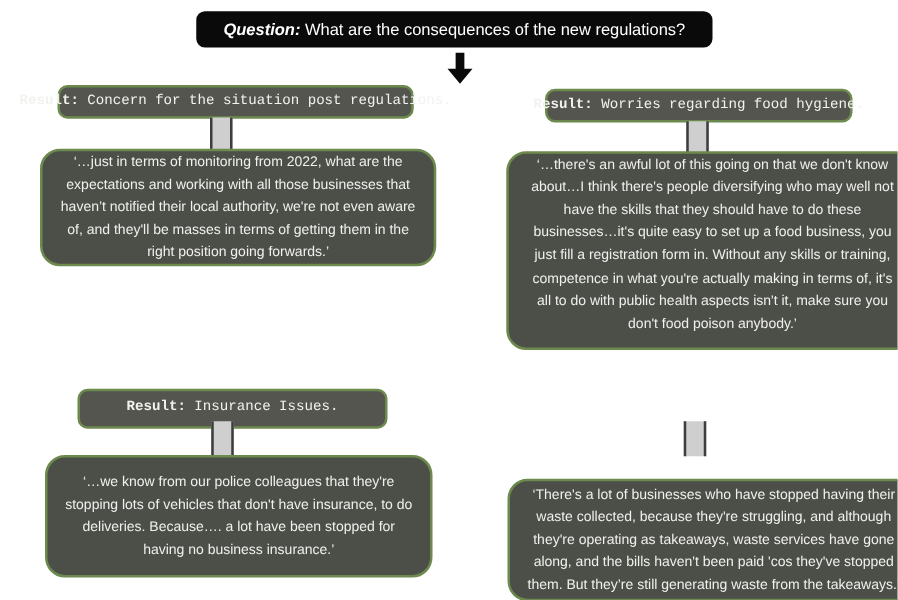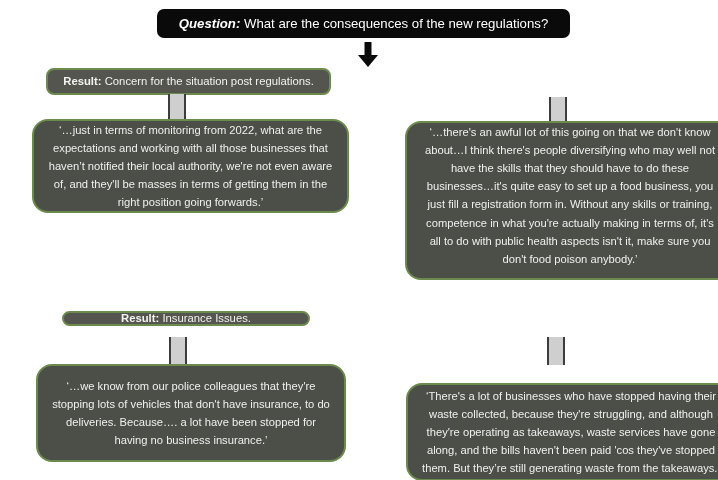--- a/index.html
+++ b/index.html
@@ -68,20 +68,21 @@
     align-items: center;
     justify-content: center;
     padding: 0 12px;
   }
   .result-text {
     color: #f2f2f0;
     font-size: 11.3px;
     line-height: 1.2;
     white-space: nowrap;
     text-align: left;
+    font-family: Liberation Mono, monospace;
   }
   .result-text .lbl {
     font-weight: bold;
   }
 
   
   .stem {
     position: absolute;
     background: #cfcfcf;
     border-left: 2px solid #3d3d3d;
@@ -110,21 +111,21 @@
 
   
   #res-1 { left: 22px;  top: 68px;  width: 285px; height: 27px; }
   #stem-1{ left: 144px; top: 94px;  width: 18px;  height: 26px; }
   #quote-1{left: 8px;   top: 119px; width: 317px; height: 94px; }
 
   #res-2 { left: 412px; top: 71px;  width: 246px; height: 27px; }
   #stem-2{ left: 525px; top: 97px;  width: 18px;  height: 25px; }
   #quote-2{left: 381px; top: 121px; width: 330px; height: 159px; align-items: flex-end; }
 
-  #res-3 { left: 38px;  top: 311px; width: 248px; height: 15px; }
+  #res-3 { left: 38px;  top: 311px; width: 248px; height: 32px; }
   #stem-3{ left: 145px; top: 337px; width: 18px;  height: 28px; }
   #quote-3{left: 12px;  top: 364px; width: 310px; height: 98px; border-radius: 16px; }
 
   #res-4 { left: 415px; top: 311px; width: 247px; height: 27px; }
   #stem-4{ left: 523px; top: 337px; width: 18px;  height: 28px; }
   #quote-4{left: 382px; top: 383px; width: 330px; height: 98px; }
 </style>
 </head>
 <body>
 
@@ -141,20 +142,23 @@
   </div>
 
   <div class="result-box" id="res-1">
     <div class="result-text"><span class="lbl">Result:</span><span> Concern for the situation post regulations.</span></div>
   </div>
   <div class="stem" id="stem-1"></div>
   <div class="quote-box" id="quote-1">
     <div class="quote-text">‘…just in terms of monitoring from 2022, what are the expectations and working with all those businesses that haven’t notified their local authority, we're not even aware of, and they'll be masses in terms of getting them in the right position going forwards.’</div>
   </div>
 
+  <div class="result-box" id="res-2">
+    <div class="result-text"><span class="lbl">Result:</span><span> Worries regarding food hygiene.</span></div>
+  </div>
   <div class="stem" id="stem-2"></div>
   <div class="quote-box" id="quote-2">
     <div class="quote-text">‘…there's an awful lot of this going on that we don't know about…I think there's people diversifying who may well not have the skills that they should have to do these businesses…it's quite easy to set up a food business, you just fill a registration form in. Without any skills or training, competence in what you're actually making in terms of, it's all to do with public health aspects isn't it, make sure you don't food poison anybody.’</div>
   </div>
 
   <div class="result-box" id="res-3">
     <div class="result-text"><span class="lbl">Result:</span><span> Insurance Issues.</span></div>
   </div>
   <div class="stem" id="stem-3"></div>
   <div class="quote-box" id="quote-3">

